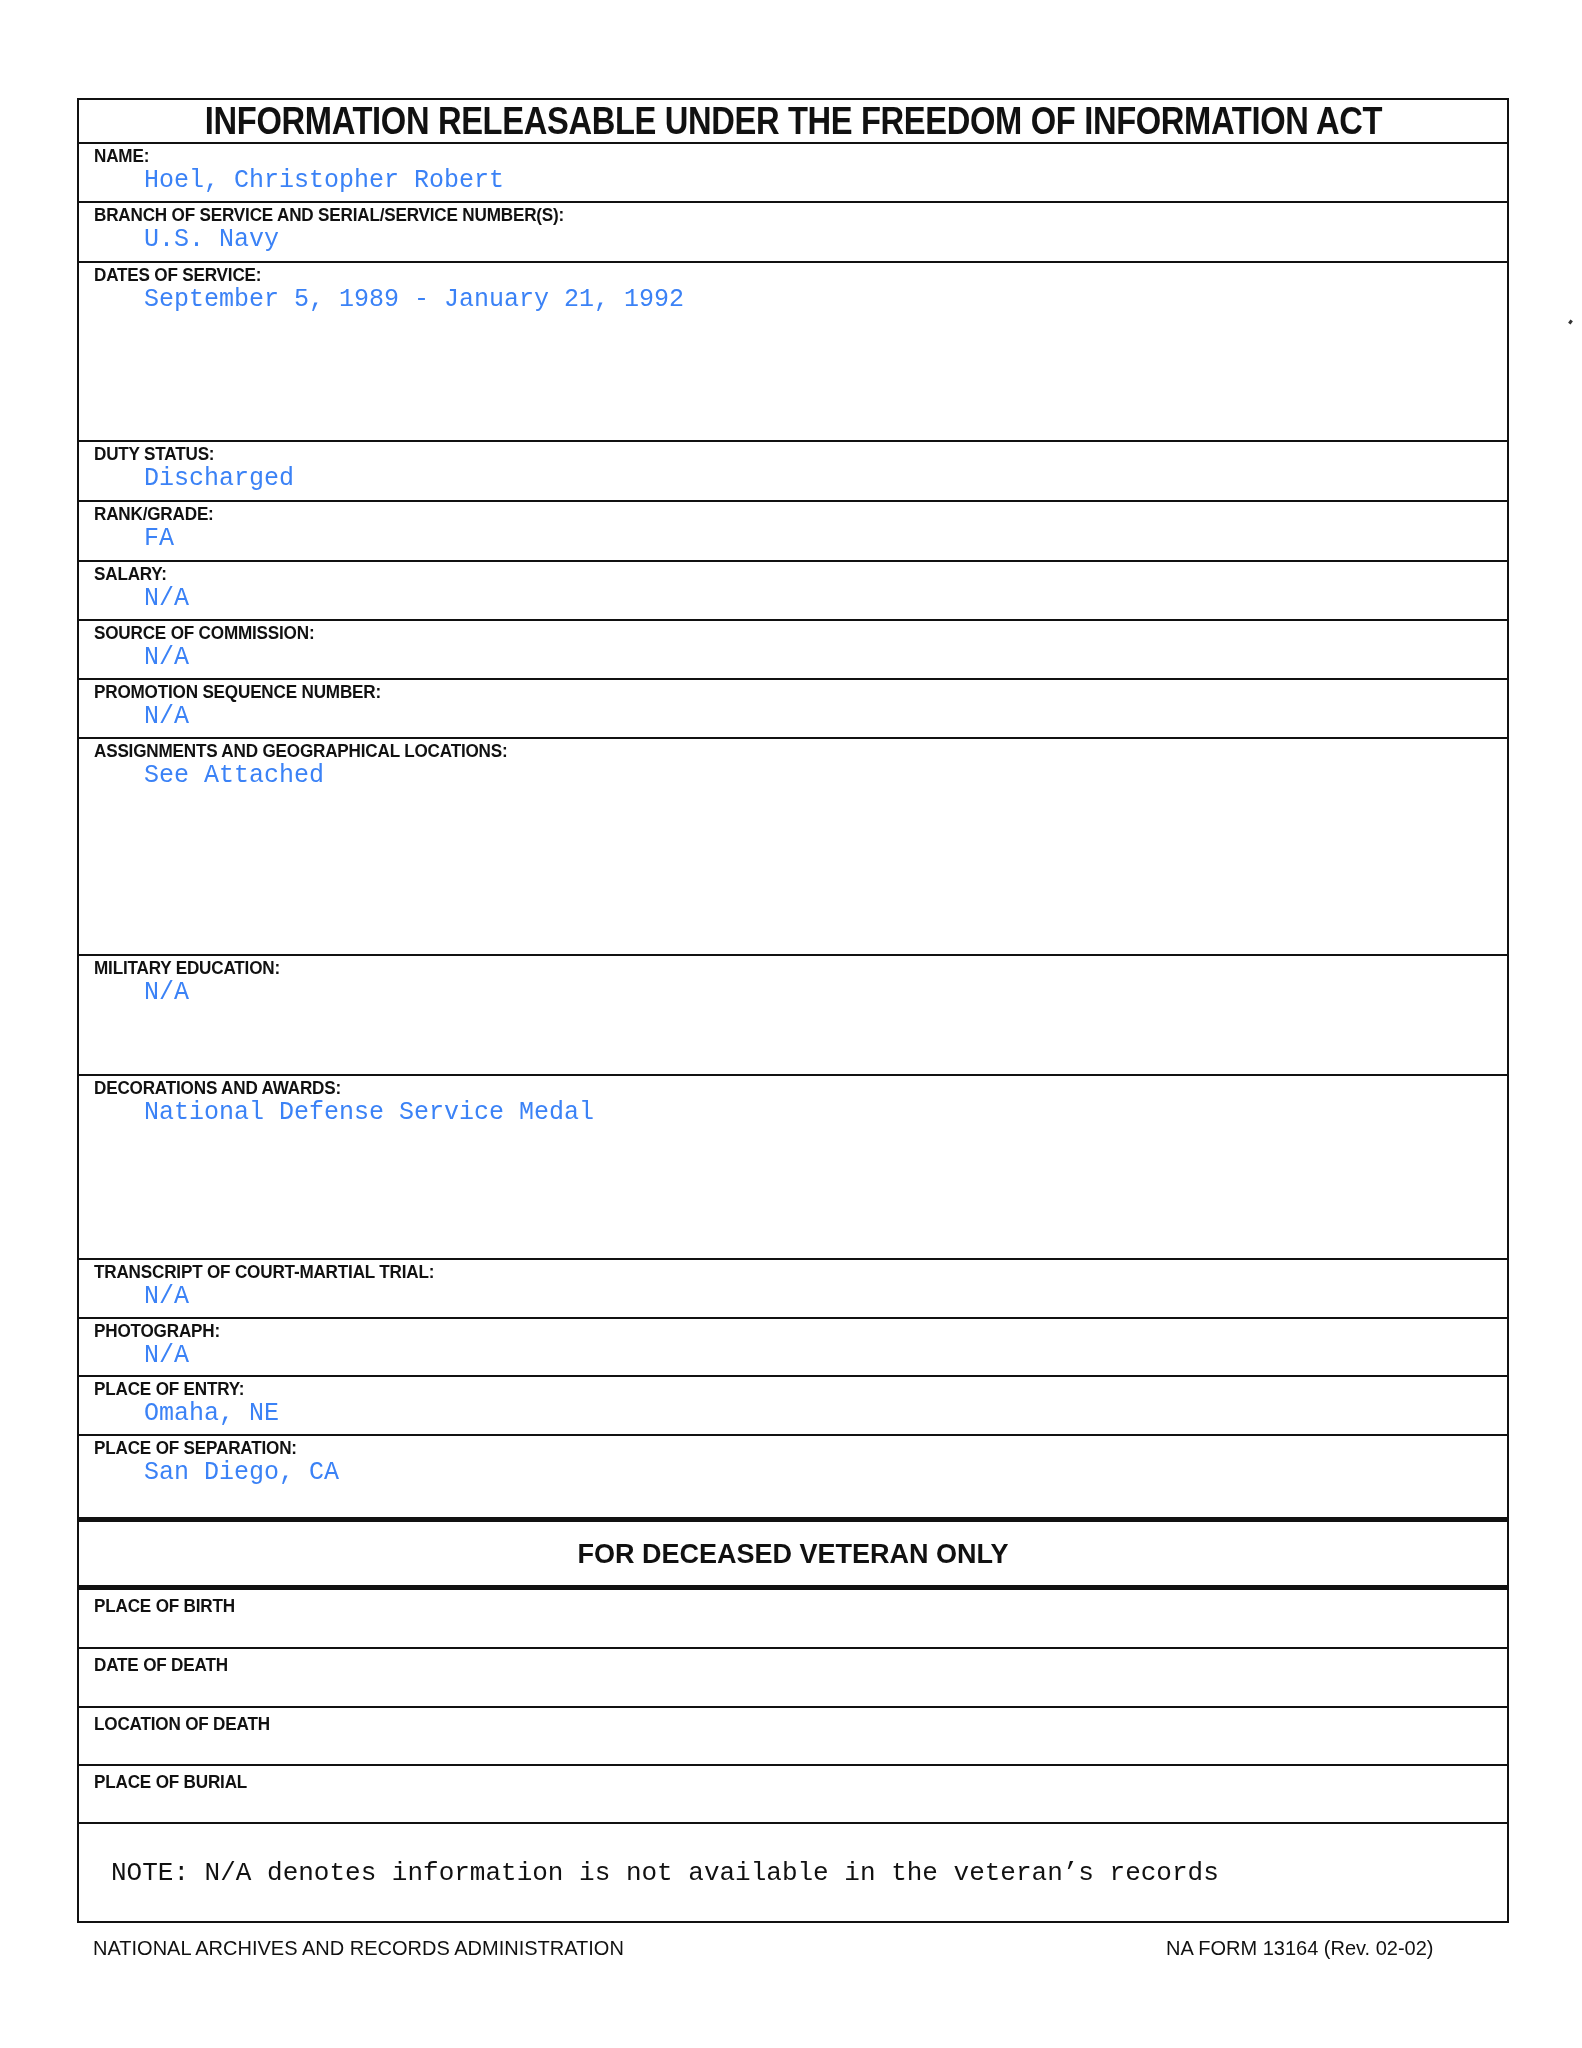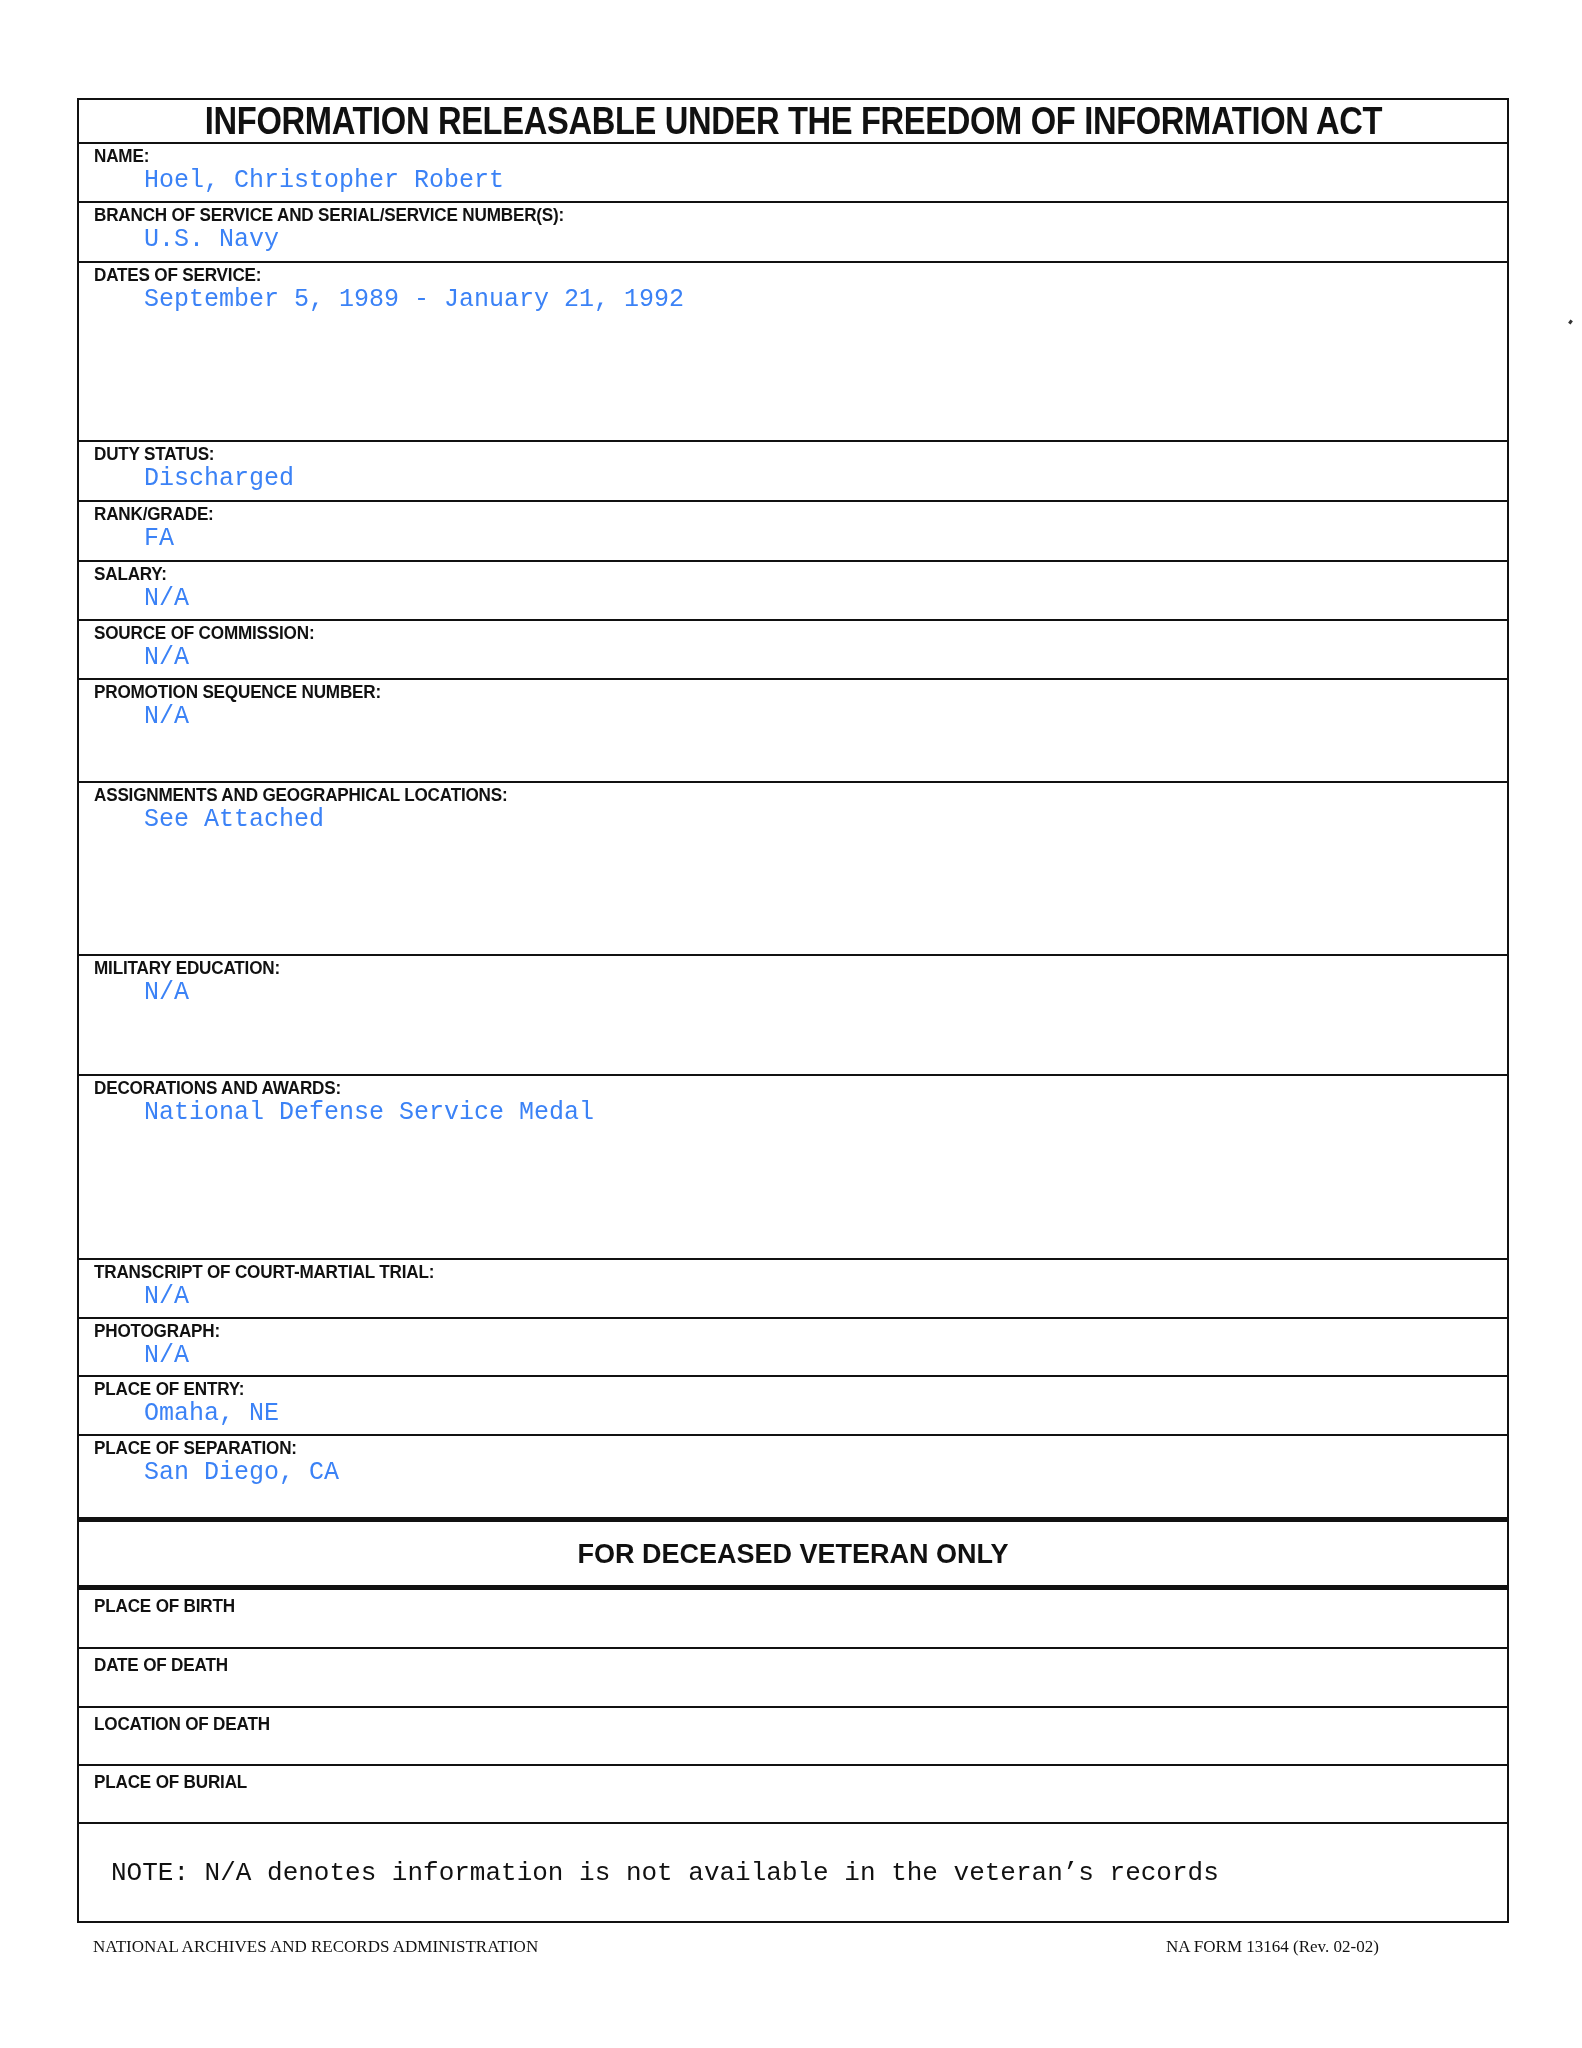--- a/index.html
+++ b/index.html
@@ -33,21 +33,21 @@
     position: absolute; left: 0; right: 0; top: 0; bottom: 0;
     display: flex; align-items: center; justify-content: center;
     font-family: "Liberation Sans", sans-serif; font-weight: bold; font-size: 27px;
   }
   .note {
     position: absolute; left: 32px; top: 0; bottom: 0; display: flex; align-items: center;
     font-family: Liberation Mono, monospace; font-size: 26px; white-space: nowrap;
   }
   .footer {
     position: absolute; top: 1937px;
-    font-family: Liberation Serif, serif; font-size: 17px; white-space: nowrap;
+    font-family: Liberation Sans, sans-serif; font-size: 20px; white-space: nowrap;
   }
   .footer-left { left: 93px; }
   .footer-right { left: 1166px; }
   .speck { position: absolute; left: 1569px; top: 320px; width: 3px; height: 4px; background: #333; transform: rotate(35deg); }
 </style>
 </head>
 <body>
 
 <div class="form-box">
   <div class="title">
@@ -79,21 +79,21 @@
     <div class="value">N/A</div>
   </div>
   <div class="row" style="top:519px;height:59px;">
     <div class="label">SOURCE OF COMMISSION:</div>
     <div class="value">N/A</div>
   </div>
   <div class="row" style="top:578px;height:44px;">
     <div class="label">PROMOTION SEQUENCE NUMBER:</div>
     <div class="value">N/A</div>
   </div>
-  <div class="row" style="top:637px;height:235px;margin-top:44px;">
+  <div class="row" style="top:637px;height:235px;">
     <div class="label">ASSIGNMENTS AND GEOGRAPHICAL LOCATIONS:</div>
     <div class="value">See Attached</div>
   </div>
   <div class="row" style="top:854px;height:121px;">
     <div class="label">MILITARY EDUCATION:</div>
     <div class="value">N/A</div>
   </div>
   <div class="row" style="top:974px;height:185px;">
     <div class="label">DECORATIONS AND AWARDS:</div>
     <div class="value">National Defense Service Medal</div>

